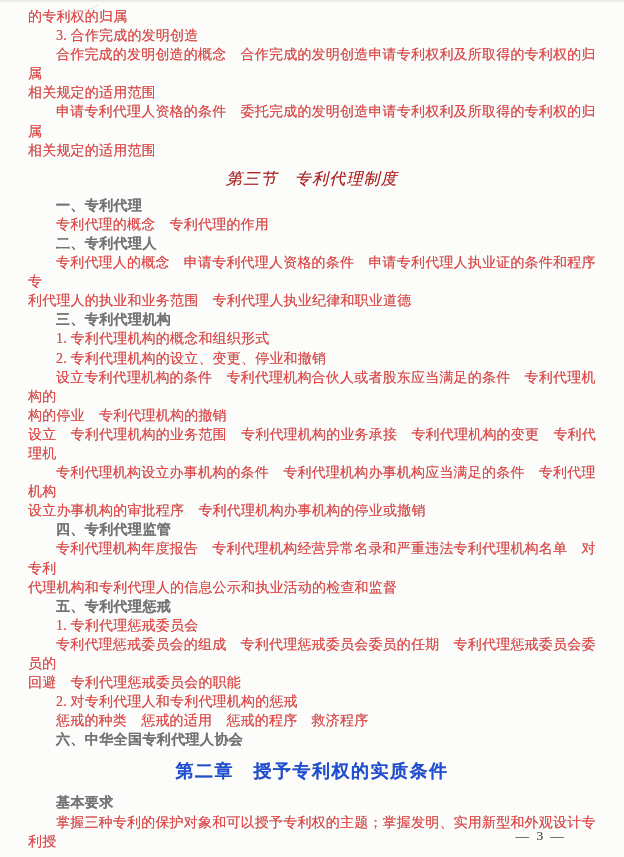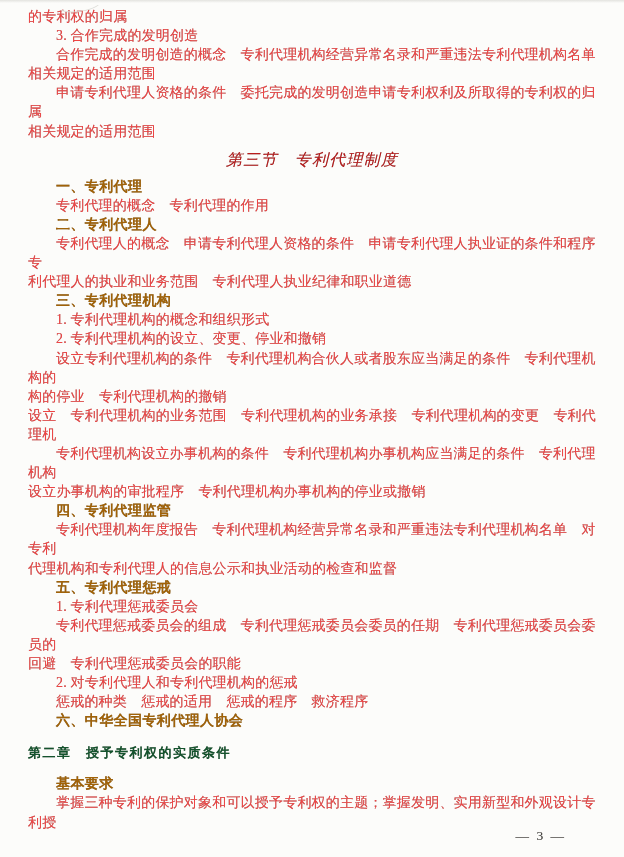--- a/index.html
+++ b/index.html
@@ -32,62 +32,63 @@
     font-size: 14px;
     line-height: 19.1px;
     letter-spacing: 0.2px;
     color: #ef4444;
     text-shadow: 0 0 0.4px rgba(70,68,64,0.55);
   }
   .ind { text-indent: 2em; }
   .bold {
     font-family: "Liberation Sans", "DejaVu Sans", sans-serif;
     font-weight: 700;
-    color: #a16207;
+    color: #737373;
     text-indent: 2em;
     letter-spacing: 0.4px;
   }
   .sec {
     text-align: center;
     text-indent: 0;
     font-style: italic;
     font-size: 16px;
     line-height: 21px;
     margin: 8px 0 7px 0;
     color: #b91c1c;
     letter-spacing: 1.2px;
   }
   .chap {
+    text-align: center;
     text-indent: 0;
     font-family: "Liberation Sans", "DejaVu Sans", sans-serif;
     font-weight: 700;
-    font-size: 13px;
+    font-size: 18px;
     line-height: 25px;
     margin: 10px 0 9px 0;
-    color: #14532d;
+    color: #1d4ed8;
     letter-spacing: 1.5px;
   }
   .footer {
     position: absolute;
     right: 58px; bottom: 13px;
     font-size: 13.5px;
     color: #4a4845;
     letter-spacing: 2px;
     text-shadow: 0 0 0.4px rgba(70,68,64,0.5);
   }
 </style>
 </head>
 <body>
 
 <div class="page">
   <div class="artifact"></div>
 
   <p>的专利权的归属</p>
   <p class="ind">3. 合作完成的发明创造</p>
-  <p class="ind">合作完成的发明创造的概念　专利代理机构经营异常名录和严重违法专利代理机构名单</p>
+  <p class="ind">合作完成的发明创造的概念　合作完成的发明创造申请专利权利及所取得的专利权的归属</p>
   <p>相关规定的适用范围</p>
   <p class="ind">申请专利代理人资格的条件　委托完成的发明创造申请专利权利及所取得的专利权的归属</p>
   <p>相关规定的适用范围</p>
 
   <p class="sec">第三节　专利代理制度</p>
 
   <p class="bold">一、专利代理</p>
   <p class="ind">专利代理的概念　专利代理的作用</p>
   <p class="bold">二、专利代理人</p>
   <p class="ind">专利代理人的概念　申请专利代理人资格的条件　申请专利代理人执业证的条件和程序　专</p>

